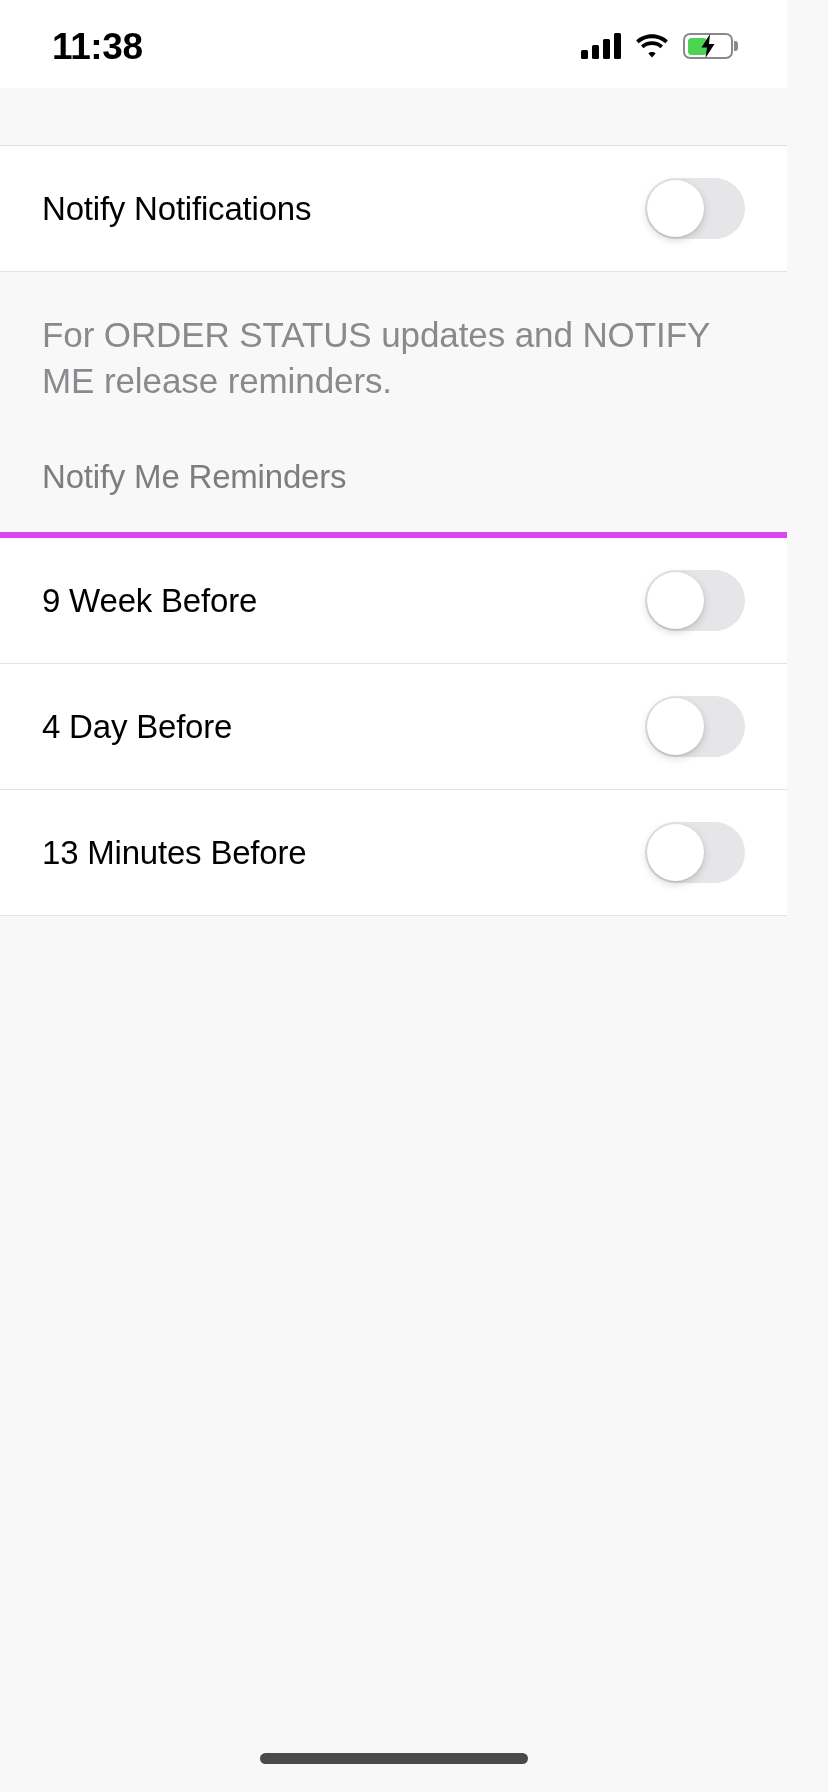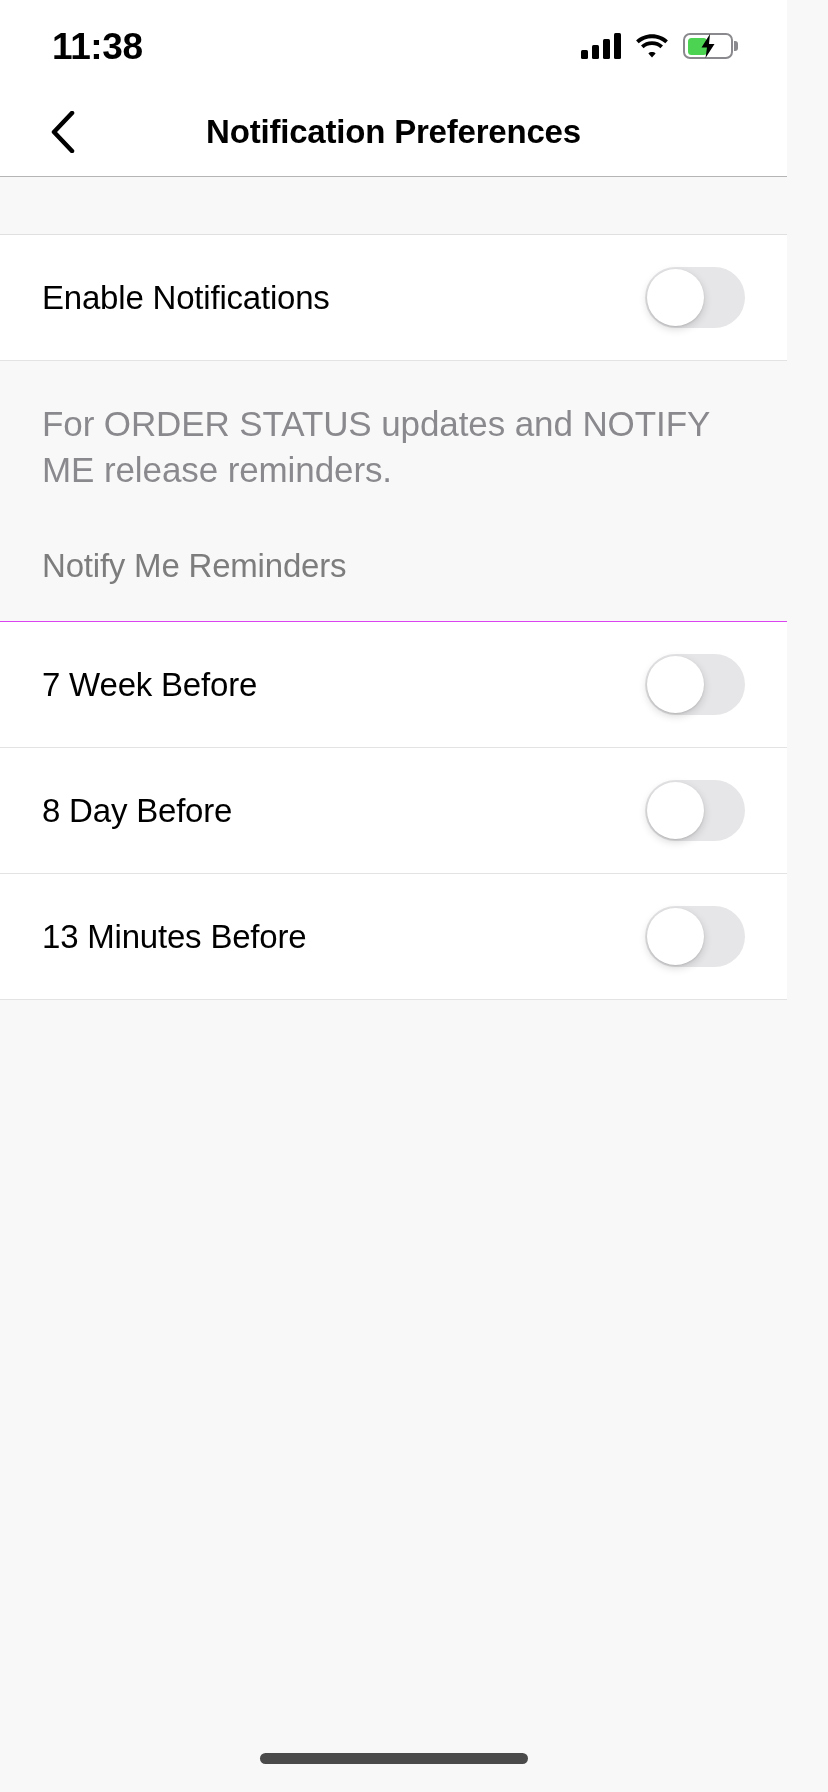--- a/index.html
+++ b/index.html
@@ -213,21 +213,21 @@
   }
 
   
   .section-header {
     background: #F8F8F8;
     padding: 55px 42px 36px 42px;
     font-size: 33px;
     font-weight: 500;
     color: #7D7D7D;
     letter-spacing: -0.2px;
-    border-bottom: 1px solid #d946ef;
+    border-bottom: 6px solid #d946ef;
   }
 
   .filler {
     flex: 1 1 auto;
     background: #F8F8F8;
   }
 
   
   .home-area {
     flex: 0 0 68px;
@@ -268,53 +268,45 @@
       <div class="battery">
         <div class="battery-fill" style="width: 48%; background: rgb(76, 211, 82);"></div>
         <svg class="battery-bolt" viewBox="0 0 18 24">
           <path d="M11 0 2.5 13.5H8L6.5 24 15.5 10H10z" fill="#000000"></path>
         </svg>
       </div>
 
     </div>
   </div>
 
-  <div class="nav-bar">
-    <div class="nav-back">
-      <svg class="chevron-left" viewBox="0 0 26 42">
-        <path d="M22 2 4 21l18 19" fill="none" stroke="#000000" stroke-width="4.5" stroke-linecap="round" stroke-linejoin="round"></path>
-      </svg>
-    </div>
-    <div class="nav-title">Notification Preferences</div>
-  </div>
 
   <div class="content">
 
     <div class="group-gap"></div>
 
     <div class="row">
-      <span class="row-label">Enable Notifications</span>
+      <span class="row-label">Notify Notifications</span>
       <div class="toggle" data-state="off">
         <div class="knob"></div>
       </div>
     </div>
 
     <div class="footer-note">For ORDER STATUS updates and NOTIFY ME release reminders.</div>
 
     <div class="section-header">Notify Me Reminders</div>
 
     <div class="row">
-      <span class="row-label">7 Week Before</span>
+      <span class="row-label">9 Week Before</span>
       <div class="toggle" data-state="off">
         <div class="knob"></div>
       </div>
     </div>
 
     <div class="row">
-      <span class="row-label">8 Day Before</span>
+      <span class="row-label">4 Day Before</span>
       <div class="toggle" data-state="off">
         <div class="knob"></div>
       </div>
     </div>
 
     <div class="row">
       <span class="row-label">13 Minutes Before</span>
       <div class="toggle" data-state="off">
         <div class="knob"></div>
       </div>

